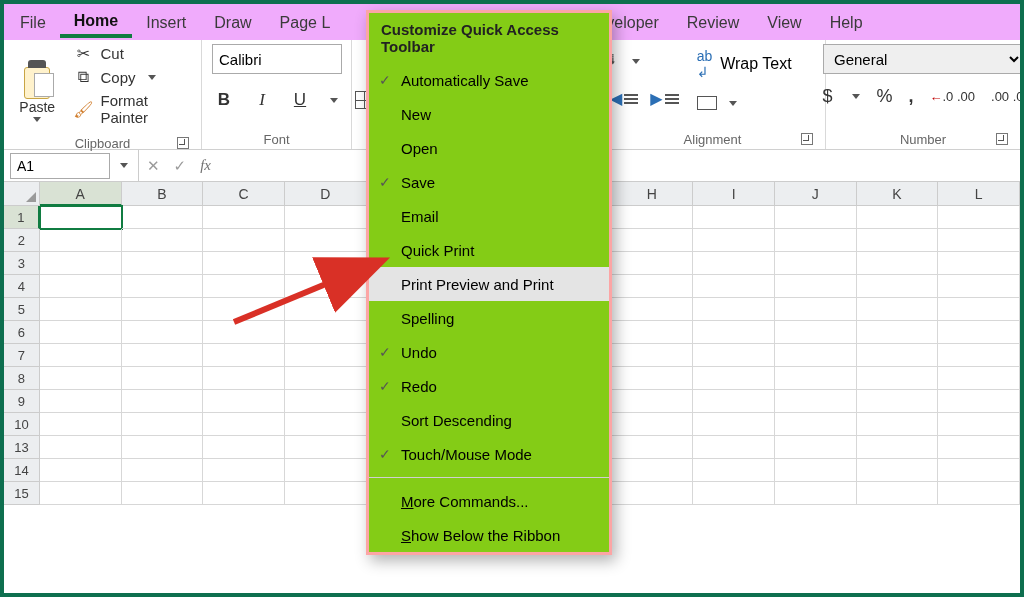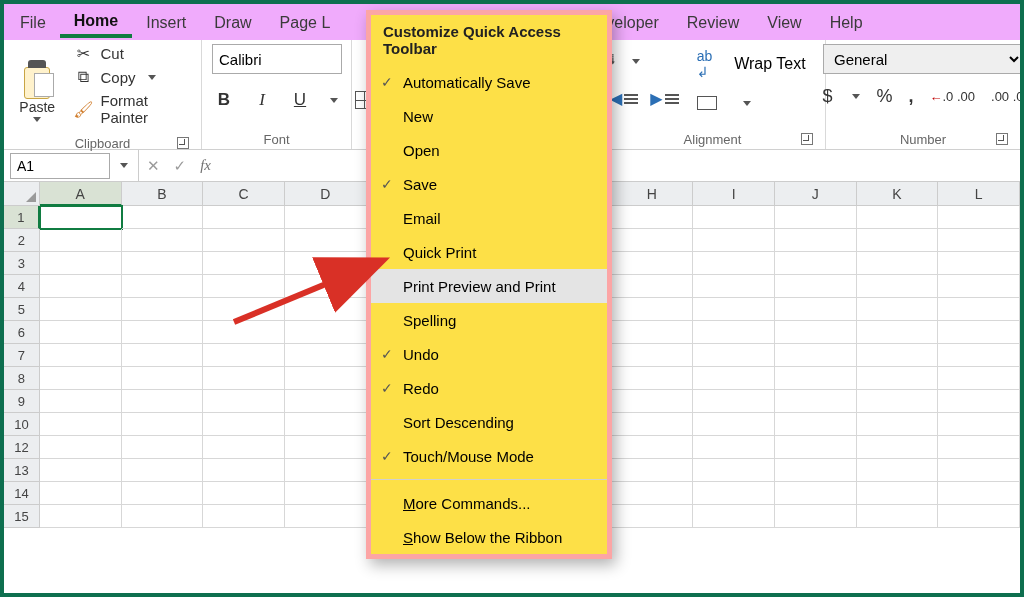--- a/index.html
+++ b/index.html
@@ -33,21 +33,21 @@
   .font-row2 { display:flex; align-items:center; gap:14px;}
   .toolbtn { width:24px; height:24px; display:flex; align-items:center; justify-content:center; font-size:17px; color:#333; }
   .border-btn { border:1.5px solid #555; width:18px; height:18px; background: linear-gradient(#555,#555) center/1px 100% no-repeat, linear-gradient(#555,#555) center/100% 1px no-repeat; }
   
   .align-rows { display:flex; flex-direction:column; gap:14px; }
   .align-row { display:flex; gap:12px; align-items:center;}
   .indent-ic { display:flex; align-items:center; gap:2px;}
   .indent-ic .lines { display:flex; flex-direction:column; gap:2px;}
   .indent-ic .lines span { display:block; width:14px; height:2px; background:#555;}
   .wrap-merge { display:flex; flex-direction:column; gap:16px; margin-left:4px; padding-top:4px;}
-  .merge-row { display:flex; align-items:center; gap:22px;}
+  .merge-row { display:flex; align-items:center; gap:8px;}
   .merge-ic { width:20px; height:14px; border:1px solid #555; background: linear-gradient(#fff,#fff);}
   
   .number-group { min-width:150px; }
   .num-select { width: 200px; height: 30px; border: 1px solid #aaa; font-size:15px; padding:2px 6px;}
   .num-row2 { display:flex; align-items:center; gap:16px; font-size:18px; color:#333;}
   .dec-icon { font-size:13px; display:flex; align-items:center;}
   .dec-icon .arrow { color:#c00000; }
   
   .formula-bar { display:flex; align-items:center; height:32px; border-bottom:1px solid #ccc;}
   .name-box { width:100px; height:26px; border:1px solid #aaa; margin:0 6px 0 6px; font-size:14px; padding:2px 6px; }
@@ -60,21 +60,21 @@
   .sel-all::after { content:""; position:absolute; right:3px; bottom:3px; width:0; height:0; border-style:solid; border-width:0 0 10px 10px; border-color:transparent transparent #9a9a9a transparent;}
   .col-h { width:82px; text-align:center; border-right:1px solid #ccc; border-bottom:1px solid #ccc; line-height:24px;}
   .col-h.active { background:#d9e2d4; border-bottom:2px solid #107c41;}
   .grid-rows { display:flex; flex-direction:column;}
   .row { display:flex; height:23px;}
   .row-h { width:36px; text-align:center; font-size:13px; color:#444; background:#eceef0; border-right:1px solid #ccc; border-bottom:1px solid #ccc; line-height:23px;}
   .row-h.active { background:#d9e2d4; border-right:2px solid #107c41;}
   .cell { width:82px; border-right:1px solid #d7d7d7; border-bottom:1px solid #d7d7d7;}
   .cell.active { outline:2px solid #107c41; outline-offset:-1px; background:#fff;}
   
-  .qat-menu { position:absolute; top:6px; left:362px; width:246px; background:#fde047; border:5px solid #fca5a5; box-shadow:4px 6px 14px rgba(0,0,0,0.3); font-size:15px; z-index:50; }
+  .qat-menu { position:absolute; top:6px; left:362px; width:246px; background:#84cc16; border:3px solid #fca5a5; box-shadow:4px 6px 14px rgba(0,0,0,0.3); font-size:15px; z-index:50; }
   .qat-title { padding:8px 12px 8px 12px; font-weight:700; color:#222; }
   .qat-item { display:flex; align-items:center; height:34px; padding:0 14px 0 10px; cursor:pointer;}
   .qat-item.hover { background:#e4e4e4;}
   .qat-check { width:22px; color:#555; font-size:14px;}
   .qat-sep { height:1px; background:#d0d0d0; margin:6px 0;}
   .qat-item .u { text-decoration: underline; }
   
   .arrow-ov { position:absolute; top:248px; left:225px; z-index:60; }
 </style>
 </head>
@@ -381,35 +381,20 @@
         <div class="cell"></div>
         <div class="cell"></div>
         <div class="cell"></div>
         <div class="cell"></div>
         <div class="cell"></div>
         <div class="cell"></div>
         <div class="cell"></div>
         <div class="cell"></div>
       </div>
       <div class="row">
-        <div class="row-h">12</div>
-        <div class="cell"></div>
-        <div class="cell"></div>
-        <div class="cell"></div>
-        <div class="cell"></div>
-        <div class="cell"></div>
-        <div class="cell"></div>
-        <div class="cell"></div>
-        <div class="cell"></div>
-        <div class="cell"></div>
-        <div class="cell"></div>
-        <div class="cell"></div>
-        <div class="cell"></div>
-      </div>
-      <div class="row">
         <div class="row-h">13</div>
         <div class="cell"></div>
         <div class="cell"></div>
         <div class="cell"></div>
         <div class="cell"></div>
         <div class="cell"></div>
         <div class="cell"></div>
         <div class="cell"></div>
         <div class="cell"></div>
         <div class="cell"></div>

